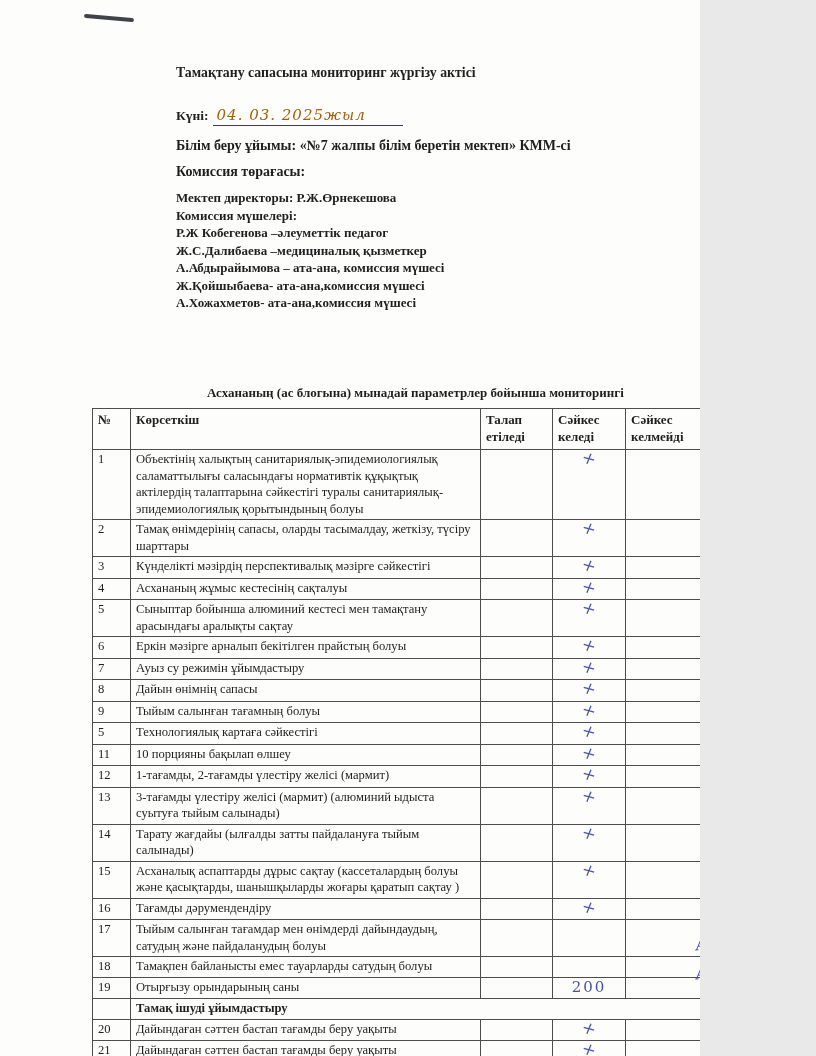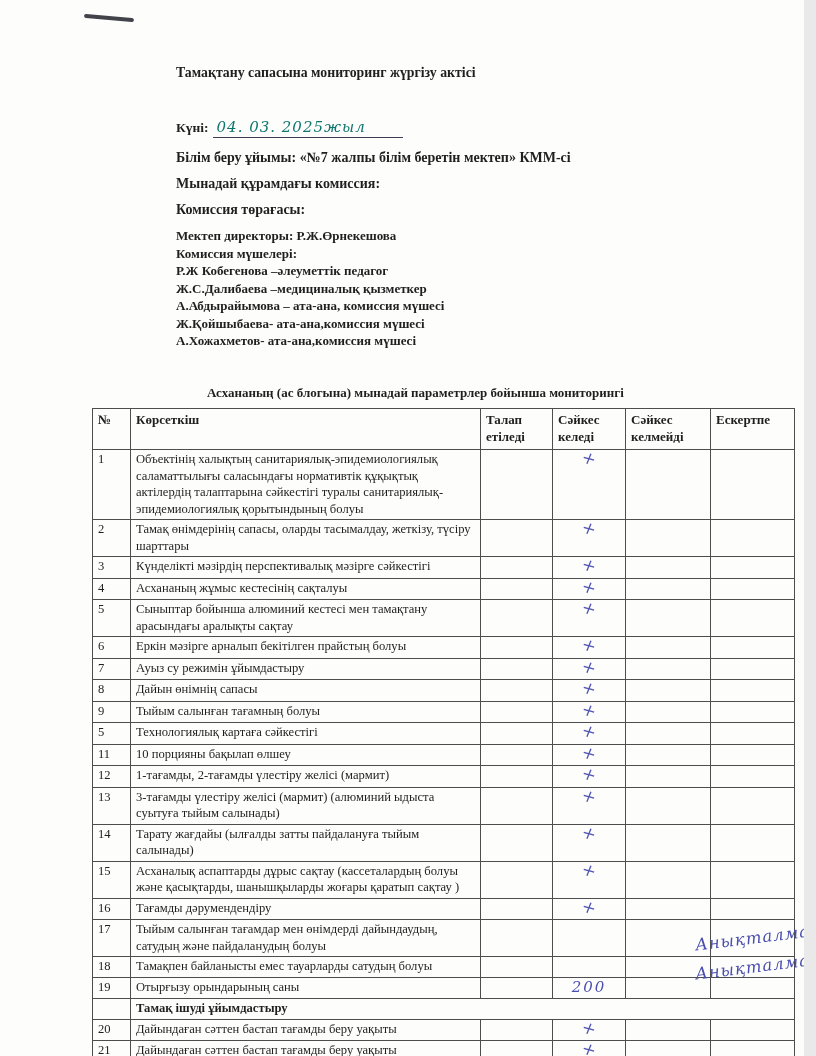--- a/index.html
+++ b/index.html
@@ -5,42 +5,41 @@
   html,body{margin:0;padding:0;}
   body{
     width:816px;height:1056px;
     background:#e9e9e9;
     font-family:"Liberation Serif",serif;
     color:#1f1f1f;
     -webkit-font-smoothing:antialiased;
   }
   .page{
     position:relative;
-    width:804px;height:1056px;
+    width:700px;height:1056px;
     background:#fdfdfc;
     overflow:hidden;
   }
   .pen-stroke{
     position:absolute;left:84px;top:16px;
     width:50px;height:4px;
     background:#42424a;border-radius:2px;
     transform:rotate(5deg);
   }
   .header-block{
     position:absolute;left:176px;top:64px;width:575px;
     font-size:13.5px;line-height:17px;
   }
   .b{font-weight:bold;}
   .doc-title{font-size:13.8px;margin:0 0 26px 0;}
   .date-line{margin-bottom:11px;}
   .hw{
     font-family:"DejaVu Serif",serif;
     font-style:italic;
-    color:#0f766e;
-    margin-top:12px;
+    color:#a16207;
   }
   .hw-date{
     display:inline-block;
     min-width:178px;
     margin-left:4px;
     padding:0 8px 1px 4px;
     border-bottom:1.4px solid #3c3c55;
     font-size:15px;
     letter-spacing:1px;
   }
@@ -78,21 +77,20 @@
     display:inline-block;
     font-family:"DejaVu Serif",serif;
     font-style:italic;
     color:#5156b2;
     font-size:17px;
     line-height:14px;
     transform:rotate(14deg) skewX(-8deg);
   }
   .hw-val{
     font-family:"DejaVu Serif",serif;
-    font-style:italic;
     color:#4a4fae;
     font-size:15px;
     letter-spacing:2px;
     text-align:right;
   }
   .hw-note{
     position:absolute;
     left:-16px;top:50%;
     margin-top:-9px;
     font-family:"DejaVu Serif",serif;
@@ -113,21 +111,20 @@
   <div class="pen-stroke"></div>
 
   <div class="header-block">
     <p class="doc-title b">Тамақтану сапасына мониторинг жүргізу актісі</p>
 
     <div class="date-line">
       <span class="b">Күні:</span><span class="hw hw-date">04. 03. 2025жыл</span>
     </div>
 
     <div class="hline b">Білім беру ұйымы: «№7 жалпы білім беретін  мектеп» КММ-сі</div>
-    <div class="hline b">Мынадай құрамдағы комиссия:</div>
     <div class="hline b">Комиссия  төрағасы:</div>
 
     <div class="members">
       <div>Мектеп  директоры: Р.Ж.Өрнекешова</div>
       <div>Комиссия  мүшелері:</div>
       <div>Р.Ж Кобегенова  –әлеуметтік педагог</div>
       <div>Ж.С.Далибаева –медициналық қызметкер</div>
       <div>А.Абдырайымова –  ата-ана, комиссия мүшесі</div>
       <div>Ж.Қойшыбаева-  ата-ана,комиссия мүшесі</div>
       <div>А.Хожахметов-  ата-ана,комиссия мүшесі</div>

